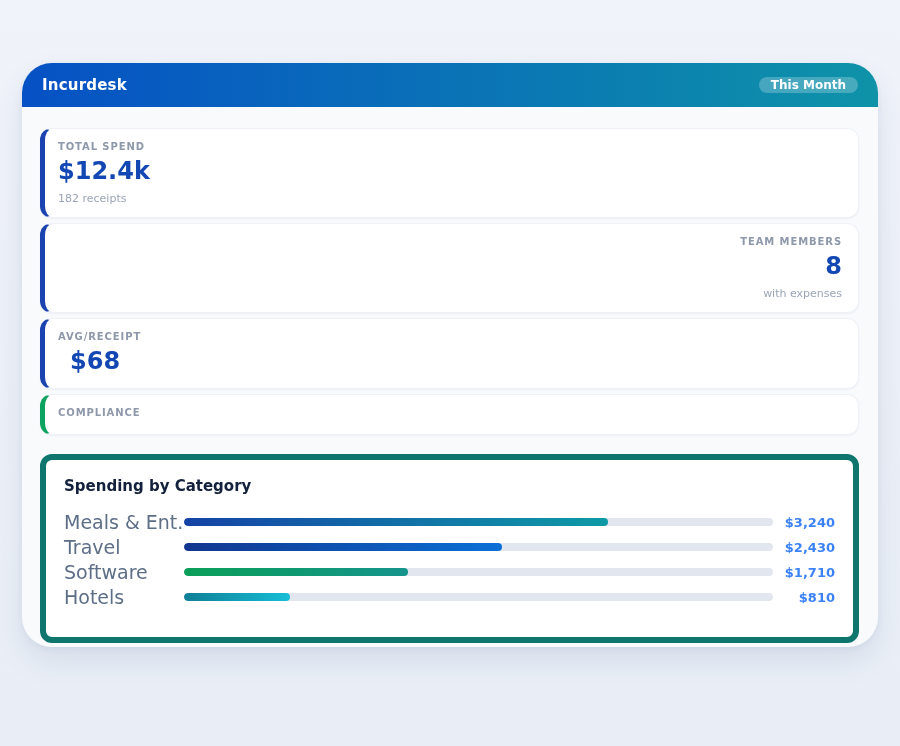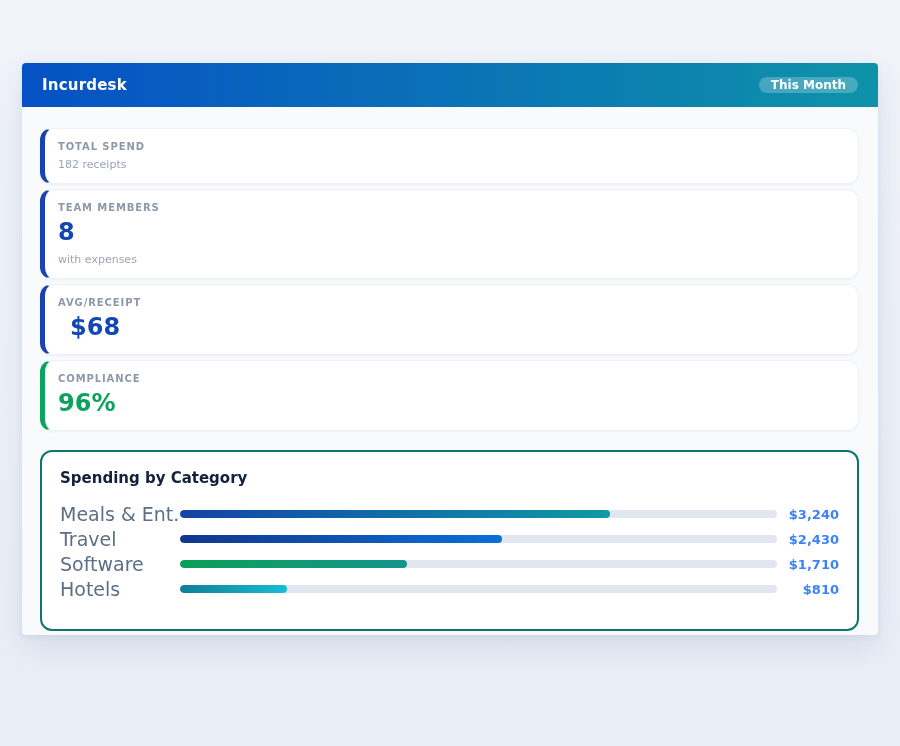--- a/index.html
+++ b/index.html
@@ -6,21 +6,21 @@
   html, body { width: 900px; height: 746px; }
   body {
     font-family: "DejaVu Sans", "Liberation Sans", sans-serif;
     background: linear-gradient(180deg, #f0f3f9 0%, #e9eef6 100%);
     overflow: hidden;
   }
   .page { padding: 63px 22px 0 22px; }
 
   .app-card {
     background: #f8fafc;
-    border-radius: 4px;
+    border-radius: 30px;
     box-shadow: 0 14px 30px rgba(40,70,130,0.10), 0 2px 6px rgba(40,70,130,0.06);
     overflow: hidden;
   }
 
   .app-header {
     height: 44px;
     padding: 0 20px;
     display: flex;
     align-items: center;
     justify-content: space-between;
@@ -67,21 +67,21 @@
     color: #1247b4;
   }
   .stat-sub {
     font-size: 11px;
     color: #9aa5b6;
     margin-top: 6px;
   }
 
   .chart-card {
     background: #ffffff;
-    border: 2px solid #0f766e;
+    border: 6px solid #0f766e;
     border-radius: 12px;
     margin-top: 19px;
     padding: 17px 18px 21px 18px;
   }
   .chart-title {
     font-size: 15px;
     font-weight: bold;
     color: #13213c;
     margin-bottom: 16px;
   }
@@ -123,35 +123,35 @@
     <header class="app-header" style="background: linear-gradient(90deg, rgb(6, 81, 197), rgb(14, 147, 168));">
       <div class="app-title">Incurdesk</div>
       <div class="badge">This Month</div>
     </header>
 
     <div class="app-body">
 
       <section>
         <div class="stat-card" style="border-left-color: rgb(26, 67, 176);">
           <div class="stat-label">TOTAL SPEND</div>
+          <div class="stat-value" style="color: rgb(18, 71, 180);">$12.4k</div>
           <div class="stat-sub">182 receipts</div>
         </div>
-        <div class="stat-card" style="border-left-color: rgb(26, 67, 176);">
+        <div class="stat-card" style="border-left-color: rgb(26, 67, 176); text-align: right;">
           <div class="stat-label">TEAM MEMBERS</div>
           <div class="stat-value" style="color: rgb(18, 71, 180);">8</div>
           <div class="stat-sub">with expenses</div>
         </div>
         <div class="stat-card" style="border-left-color: rgb(26, 67, 176);">
           <div class="stat-label">AVG/RECEIPT</div>
           <div class="stat-value" style="color: rgb(18, 71, 180); margin-left: 12px;">$68</div>
 
         </div>
         <div class="stat-card" style="border-left-color: rgb(11, 163, 95);">
           <div class="stat-label">COMPLIANCE</div>
-          <div class="stat-value" style="color: rgb(12, 161, 93);">96%</div>
 
         </div>
       </section>
 
       <section class="chart-card">
         <h2 class="chart-title">Spending by Category</h2>
         <div>
             <div class="bar-row">
               <div class="bar-label">Meals &amp; Ent.</div>
               <div class="bar-track" style="background: rgb(226, 231, 239);">

